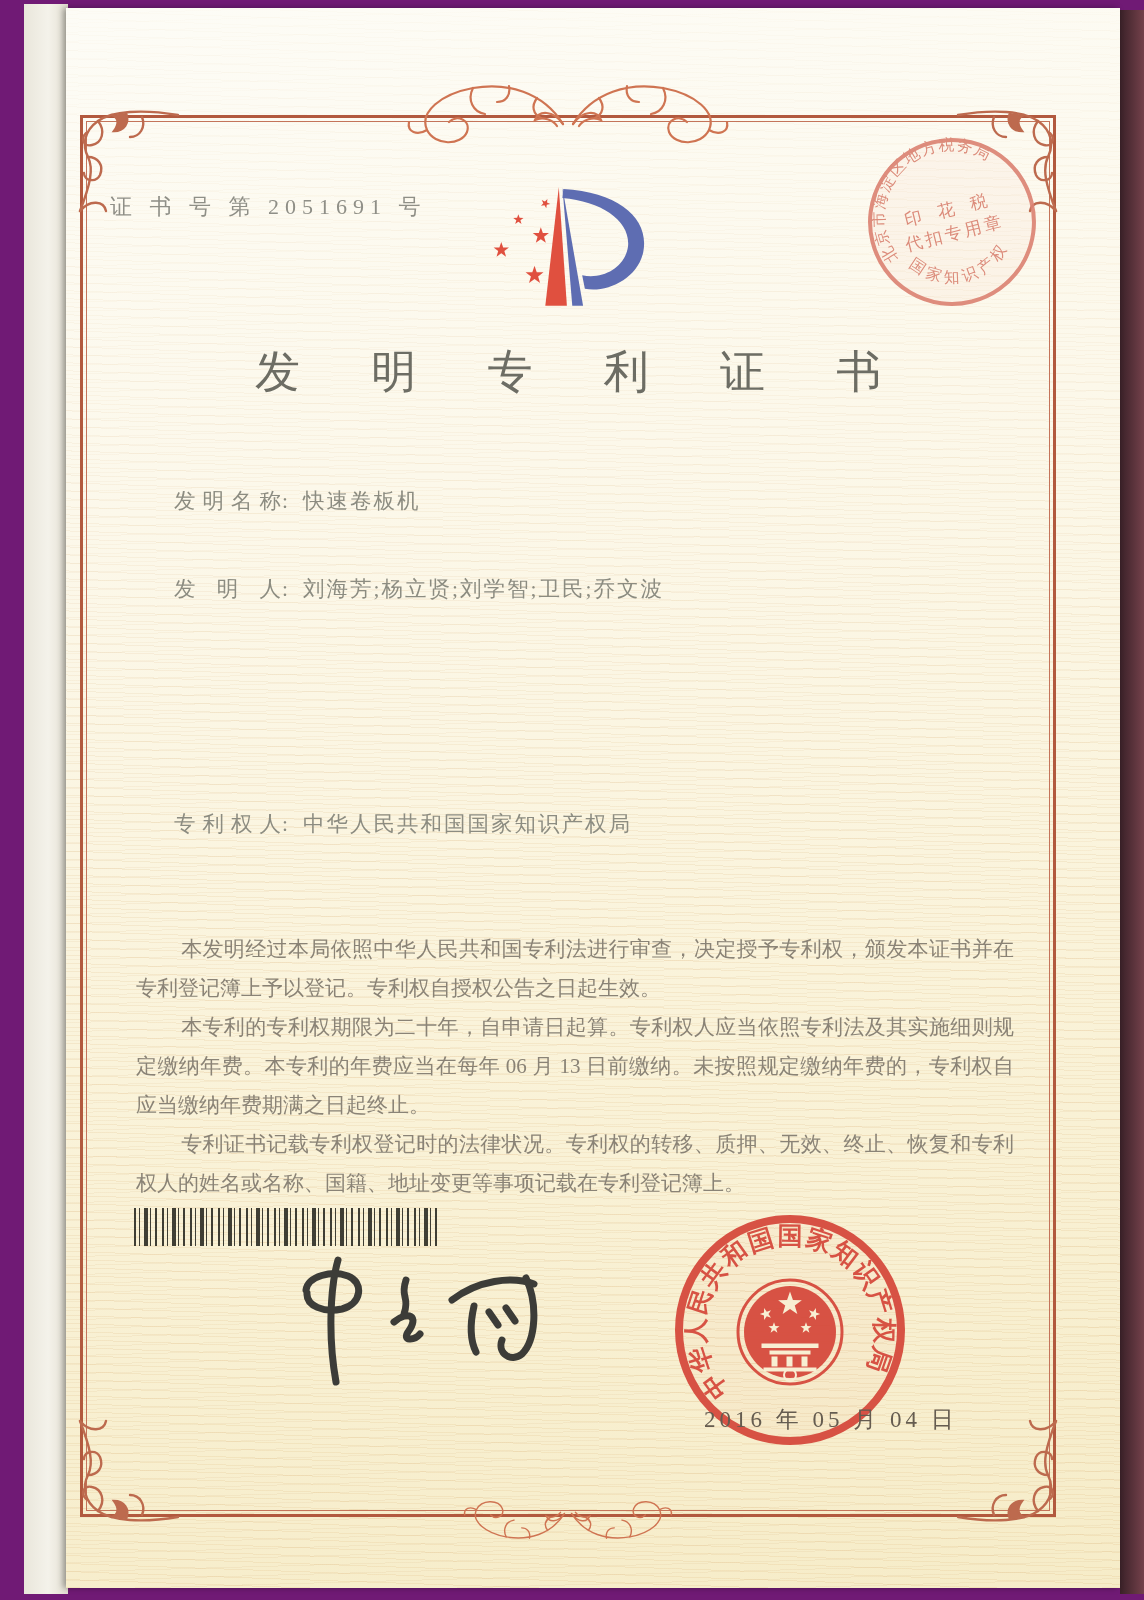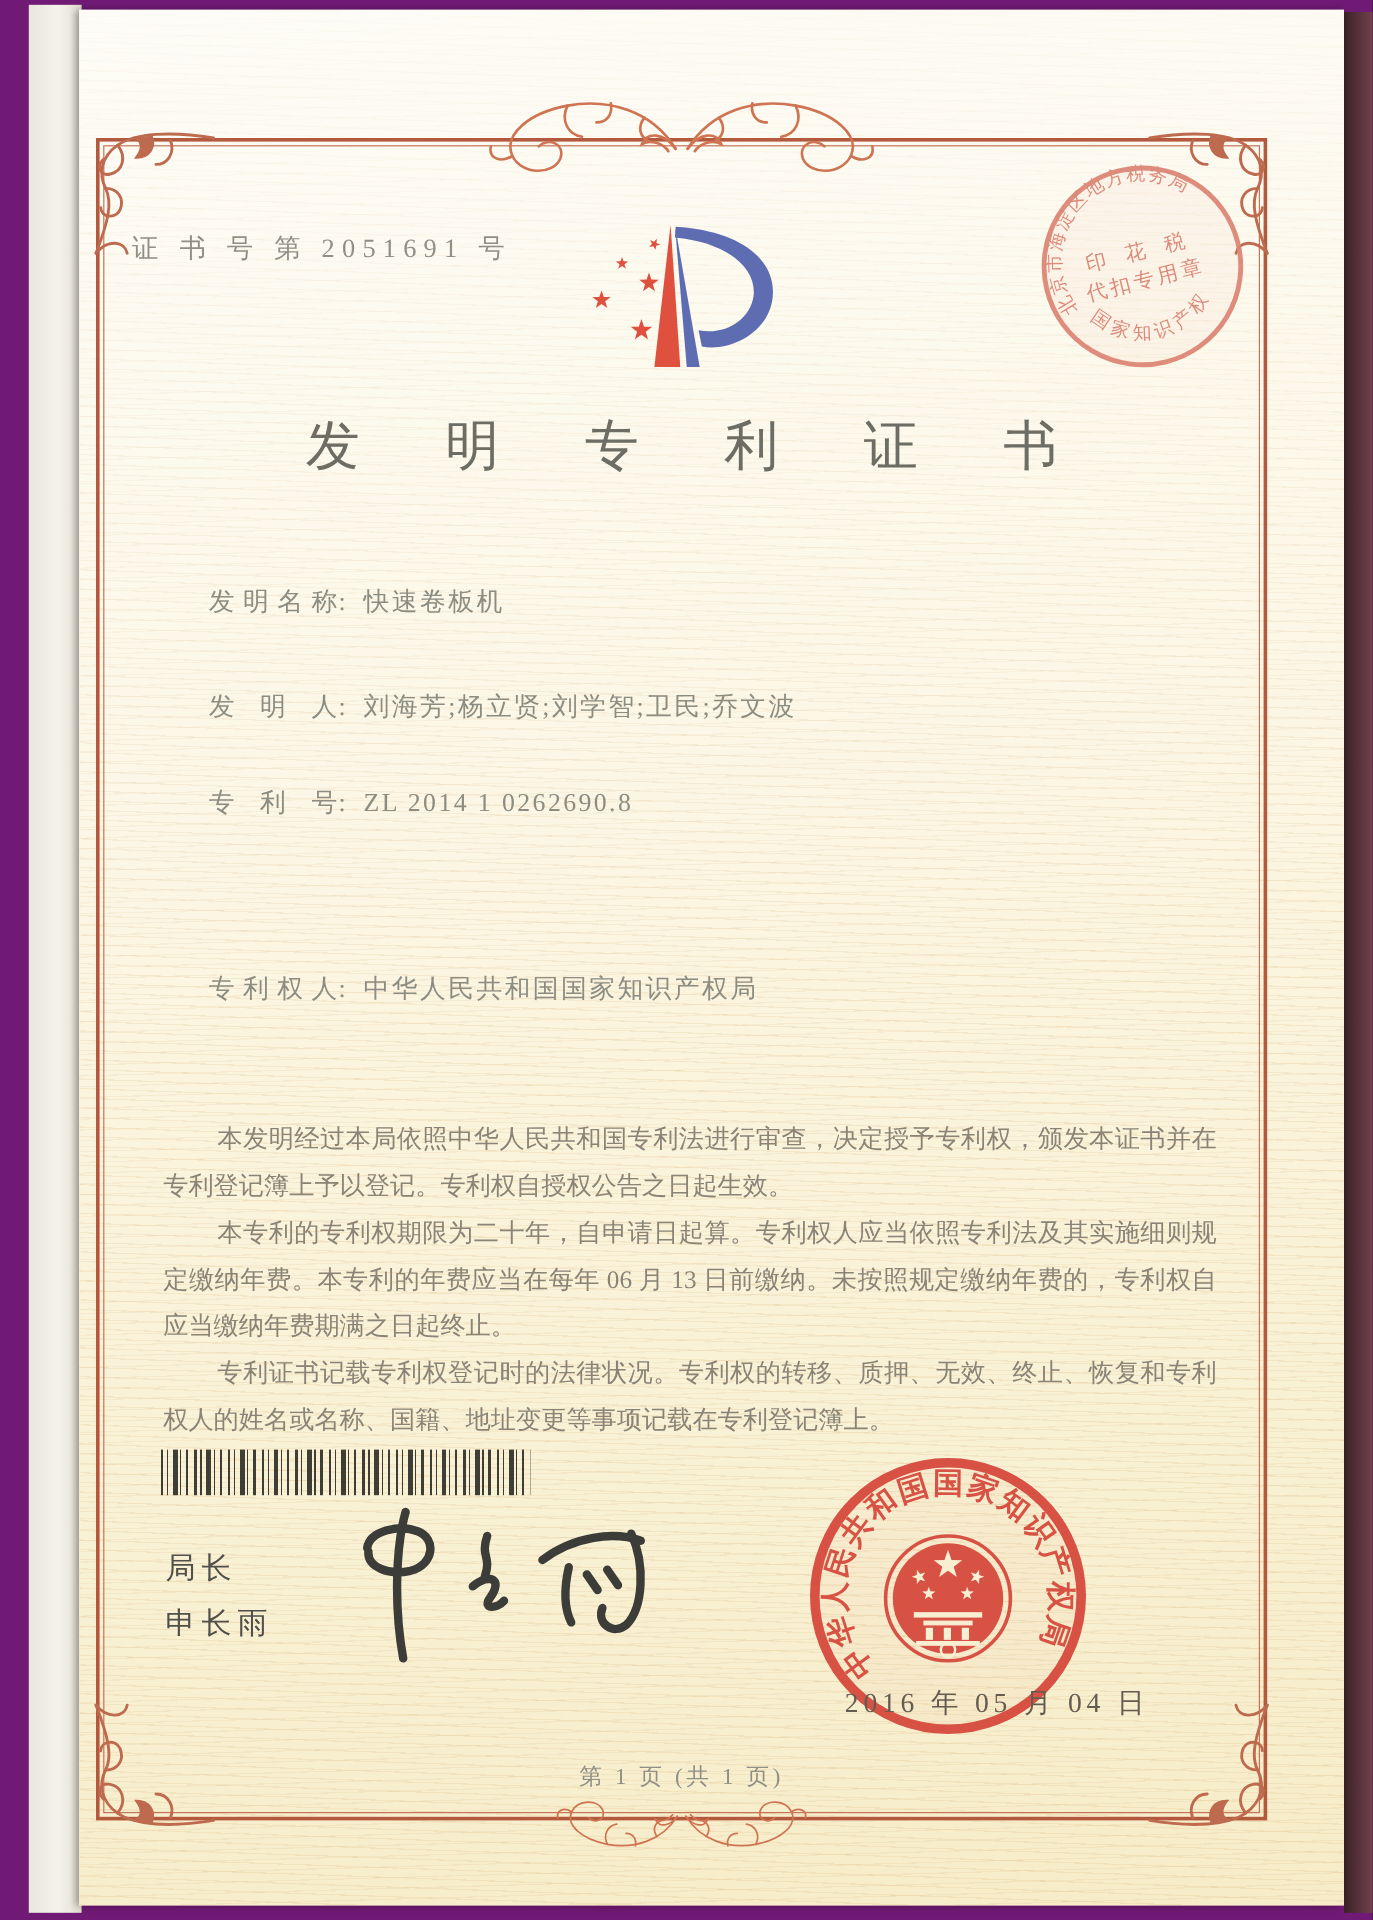--- a/index.html
+++ b/index.html
@@ -149,39 +149,32 @@
     </svg>
 
     <div class="title">发 明 专 利 证 书</div>
 
     <div class="frow" style="top:478px">
       <span class="lbl">发明名称</span><span class="colon">:</span><span class="val">快速卷板机</span>
     </div>
     <div class="frow" style="top:566px">
       <span class="lbl">发明人</span><span class="colon">:</span><span class="val">刘海芳;杨立贤;刘学智;卫民;乔文波</span>
     </div>
-    <div class="frow" style="top:646px">
-      <span class="lbl">专利号</span><span class="colon">:</span><span class="val">ZL 2014 1 0262690.8</span>
-    </div>
     <div class="frow" style="top:801px">
       <span class="lbl">专利权人</span><span class="colon">:</span><span class="val">中华人民共和国国家知识产权局</span>
     </div>
 
     <div class="paras">
       <p>本发明经过本局依照中华人民共和国专利法进行审查，决定授予专利权，颁发本证书并在专利登记簿上予以登记。专利权自授权公告之日起生效。</p>
       <p>本专利的专利权期限为二十年，自申请日起算。专利权人应当依照专利法及其实施细则规定缴纳年费。本专利的年费应当在每年 06 月 13 日前缴纳。未按照规定缴纳年费的，专利权自应当缴纳年费期满之日起终止。</p>
       <p>专利证书记载专利权登记时的法律状况。专利权的转移、质押、无效、终止、恢复和专利权人的姓名或名称、国籍、地址变更等事项记载在专利登记簿上。</p>
     </div>
 
     <div class="barcode"></div>
 
-    <div class="signer">
-      <div>局长</div>
-      <div>申长雨</div>
-    </div>
 
     <svg class="sig" width="310" height="150" viewBox="0 0 310 150">
       <g stroke="#3c3c38" stroke-width="7" fill="none" stroke-linecap="round" stroke-linejoin="round">
         <path d="M62,14 C54,42 52,92 60,136"></path>
         <path d="M30,44 C32,30 56,24 72,30 C88,36 86,58 66,63 C48,67 30,60 31,47"></path>
         <path d="M130,34 C124,52 134,50 128,68"></path>
         <path d="M118,76 C132,64 144,70 132,86 C126,95 138,95 144,88"></path>
         <path d="M176,54 C202,34 236,30 258,38"></path>
         <path d="M250,32 C262,58 260,94 246,108 C235,117 221,107 226,94"></path>
         <path d="M198,60 C193,82 195,96 200,106"></path>
@@ -212,15 +205,14 @@
           <rect x="117" y="147" width="5" height="9"></rect>
           <rect x="132" y="147" width="5" height="9"></rect>
           <rect x="94" y="158" width="52" height="3"></rect>
         </g>
         <circle cx="120" cy="165" r="6" fill="none" stroke="#f9efd4" stroke-width="2"></circle>
       </g>
     </svg>
 
     <div class="seal-date">2016 年 05 月 04 日</div>
 
-    <div class="footer">第 1 页 (共 1 页)</div>
   </div>
 </div>
 
 </body></html>

